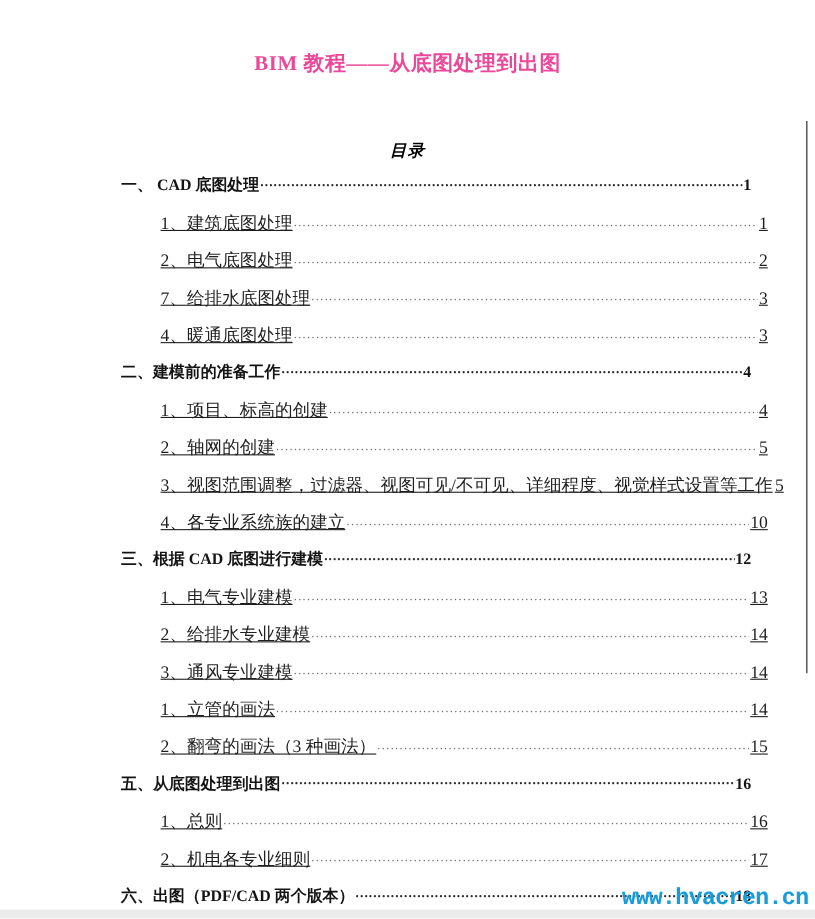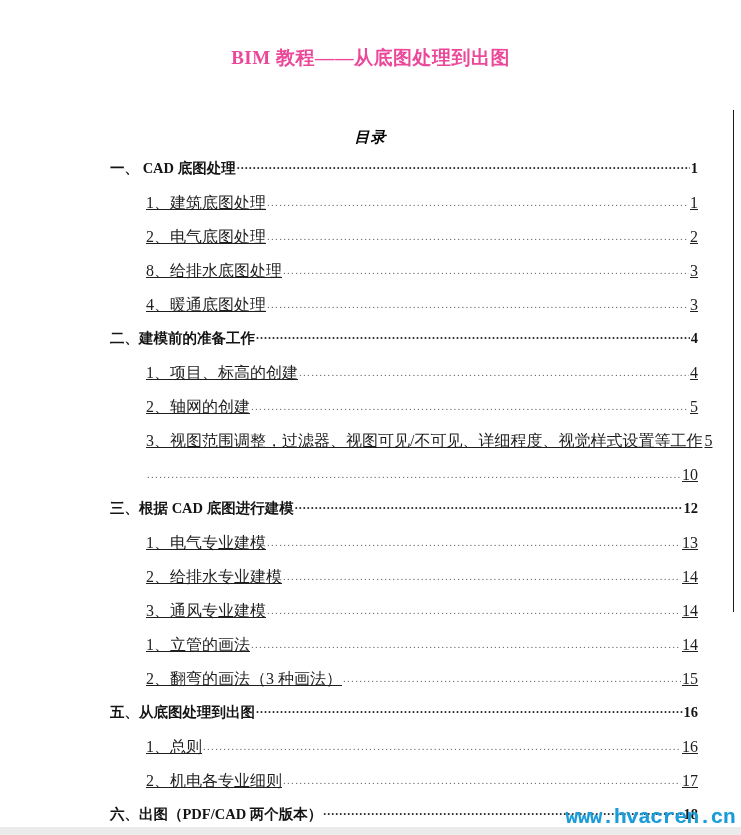--- a/index.html
+++ b/index.html
@@ -111,21 +111,21 @@
   }
 
   .toc-entry .pageno {
     flex: 0 0 auto;
     text-align: right;
   }
 
   
   .lvl1 {
     padding-left: 110px;
-    padding-right: 43px;
+    padding-right: 58px;
     font-size: 14.5px;
     font-weight: bold;
     color: #141414;
   }
   .lvl1 .leader::after {
     font-weight: bold;
     letter-spacing: 1.0px;
     color: #2b2b2b;
   }
   .lvl1 .pageno {
@@ -181,21 +181,21 @@
         <span class="label">1、建筑底图处理</span>
         <span class="leader"></span>
         <span class="pageno">1</span>
       </div>
       <div class="toc-entry lvl2">
         <span class="label">2、电气底图处理</span>
         <span class="leader"></span>
         <span class="pageno">2</span>
       </div>
       <div class="toc-entry lvl2">
-        <span class="label">8、给排水底图处理</span>
+        <span class="label">7、给排水底图处理</span>
         <span class="leader"></span>
         <span class="pageno">3</span>
       </div>
       <div class="toc-entry lvl2">
         <span class="label">4、暖通底图处理</span>
         <span class="leader"></span>
         <span class="pageno">3</span>
       </div>
       <div class="toc-entry lvl1">
         <span class="label">二、建模前的准备工作</span>
@@ -211,20 +211,21 @@
         <span class="label">2、轴网的创建</span>
         <span class="leader"></span>
         <span class="pageno">5</span>
       </div>
       <div class="toc-entry lvl2">
         <span class="label">3、视图范围调整，过滤器、视图可见/不可见、详细程度、视觉样式设置等工作</span>
         <span class="leader"></span>
         <span class="pageno">5</span>
       </div>
       <div class="toc-entry lvl2">
+        <span class="label">4、各专业系统族的建立</span>
         <span class="leader"></span>
         <span class="pageno">10</span>
       </div>
       <div class="toc-entry lvl1">
         <span class="label">三、根据 CAD 底图进行建模</span>
         <span class="leader"></span>
         <span class="pageno">12</span>
       </div>
       <div class="toc-entry lvl2">
         <span class="label">1、电气专业建模</span>

